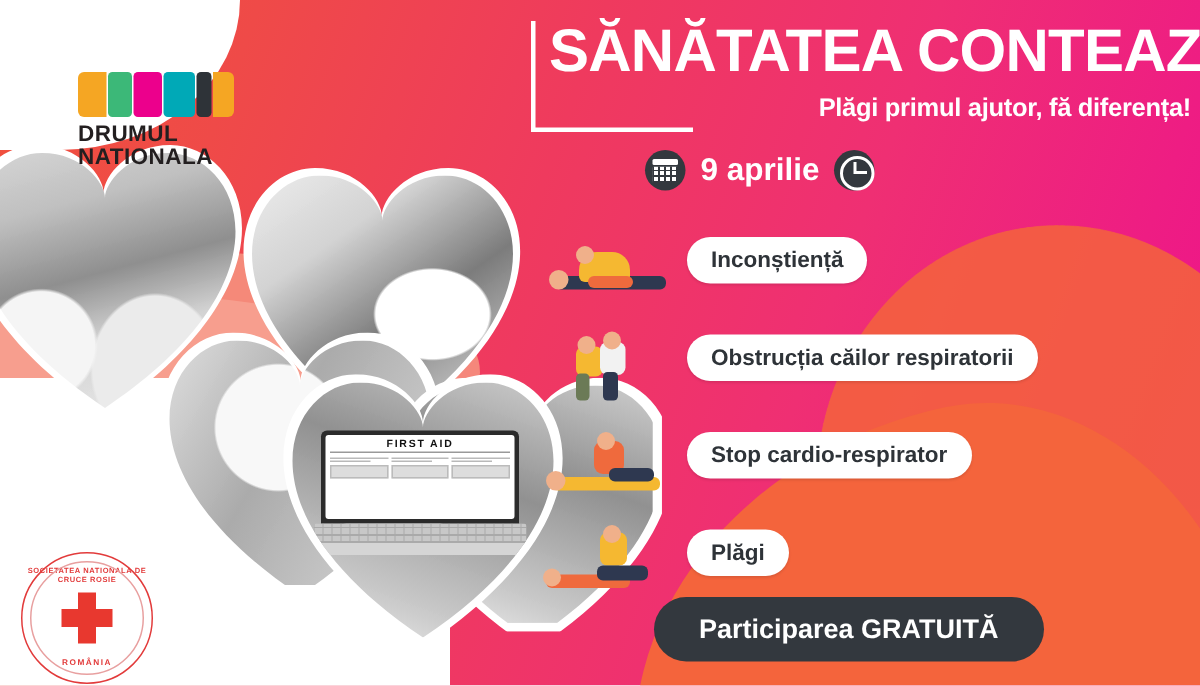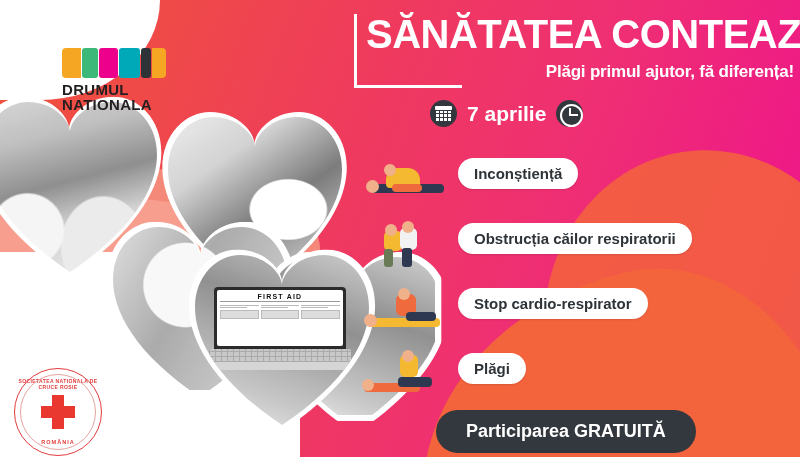--- a/index.html
+++ b/index.html
@@ -19,21 +19,21 @@
     border-top-right-radius:150px 80px;}
   .bg-salmon-curve{position:absolute;left:-10px;bottom:160px;width:330px;height:130px;
     background:#f5907e;border-radius:0 100% 60% 0/0 100% 60% 0;opacity:.9;}
   .bg-salmon-curve2{position:absolute;left:-10px;bottom:150px;width:300px;height:110px;
     background:#f7a493;border-radius:0 90% 50% 0/0 90% 50% 0;opacity:.8;}
 
   
   .logo-panel{position:absolute;left:-40px;top:-40px;width:200px;height:140px;background:#fff;
     border-bottom-right-radius:120px 100px;border-top-right-radius:0;z-index:12;
     display:flex;align-items:flex-end;justify-content:center;padding-bottom:6px;box-sizing:border-box;}
-  .logo-inner{position:absolute;left:62px;top:48px;width:120px;}
+  .logo-inner{position:absolute;left:52px;top:48px;width:120px;}
   .logo-mark{display:flex;gap:1px;height:30px;width:104px;margin-bottom:4px;}
   .lm{border-radius:3px;}
   .logo-text{font-weight:bold;font-size:15px;line-height:15px;color:#231f20;letter-spacing:.3px;}
 
   
   .hearts{position:absolute;left:0;top:95px;width:420px;height:330px;z-index:8;}
   .heart{position:absolute;}
   .heart .shape{width:100%;height:100%;position:relative;
      -webkit-clip-path:path('M100,182 C-30,95 12,12 58,12 C85,12 100,32 100,42 C100,32 115,12 142,12 C188,12 230,95 100,182 Z');
      clip-path:path('M100,182 C-30,95 12,12 58,12 C85,12 100,32 100,42 C100,32 115,12 142,12 C188,12 230,95 100,182 Z');}
@@ -113,21 +113,21 @@
   .pill{background:#fff;border-radius:18px;padding:7px 16px;color:#2e3338;font-weight:bold;
     font-size:15px;white-space:nowrap;box-shadow:0 1px 2px rgba(0,0,0,.12);}
 
   
   .f{position:absolute;}
   .victim-body{height:9px;border-radius:4px;}
   .head{border-radius:50%;}
 
   .cta{position:absolute;left:84px;top:398px;background:#33383e;color:#fff;border:none;
     border-radius:22px;padding:11px 30px;font-size:18px;font-weight:bold;
-    font-family:"Liberation Sans",sans-serif;cursor:pointer;white-space:nowrap;margin-top:12px;}
+    font-family:"Liberation Sans",sans-serif;cursor:pointer;white-space:nowrap;}
 </style>
 </head>
 <body>
 
 <div class="banner">
 
   <div class="bg-orange-heart"></div>
   <div class="bg-orange-lobe"></div>
   <div class="bg-salmon-curve"></div>
   <div class="bg-salmon-curve2"></div>
@@ -227,21 +227,21 @@
     <div class="bracket-b"></div>
 
     <div class="headline">SĂNĂTATEA CONTEAZĂ!</div>
     <div class="subline">Plăgi primul ajutor, fă diferența!</div>
 
     <div class="meta">
       <div class="ic">
         <span class="cal-top"></span>
           <span class="cal-body"></span>
       </div>
-      <div class="txt">7 aprilie</div>
+      <div class="txt">9 aprilie</div>
       <div class="ic">
           <span class="clk"></span>
         </div>
     </div>
 
     <div class="topics">
 
       <div class="topic">
         <div class="t-ill">
           <span class="f victim-body" style="left:8px;top:26px;width:74px;background:#2e3850;"></span>

